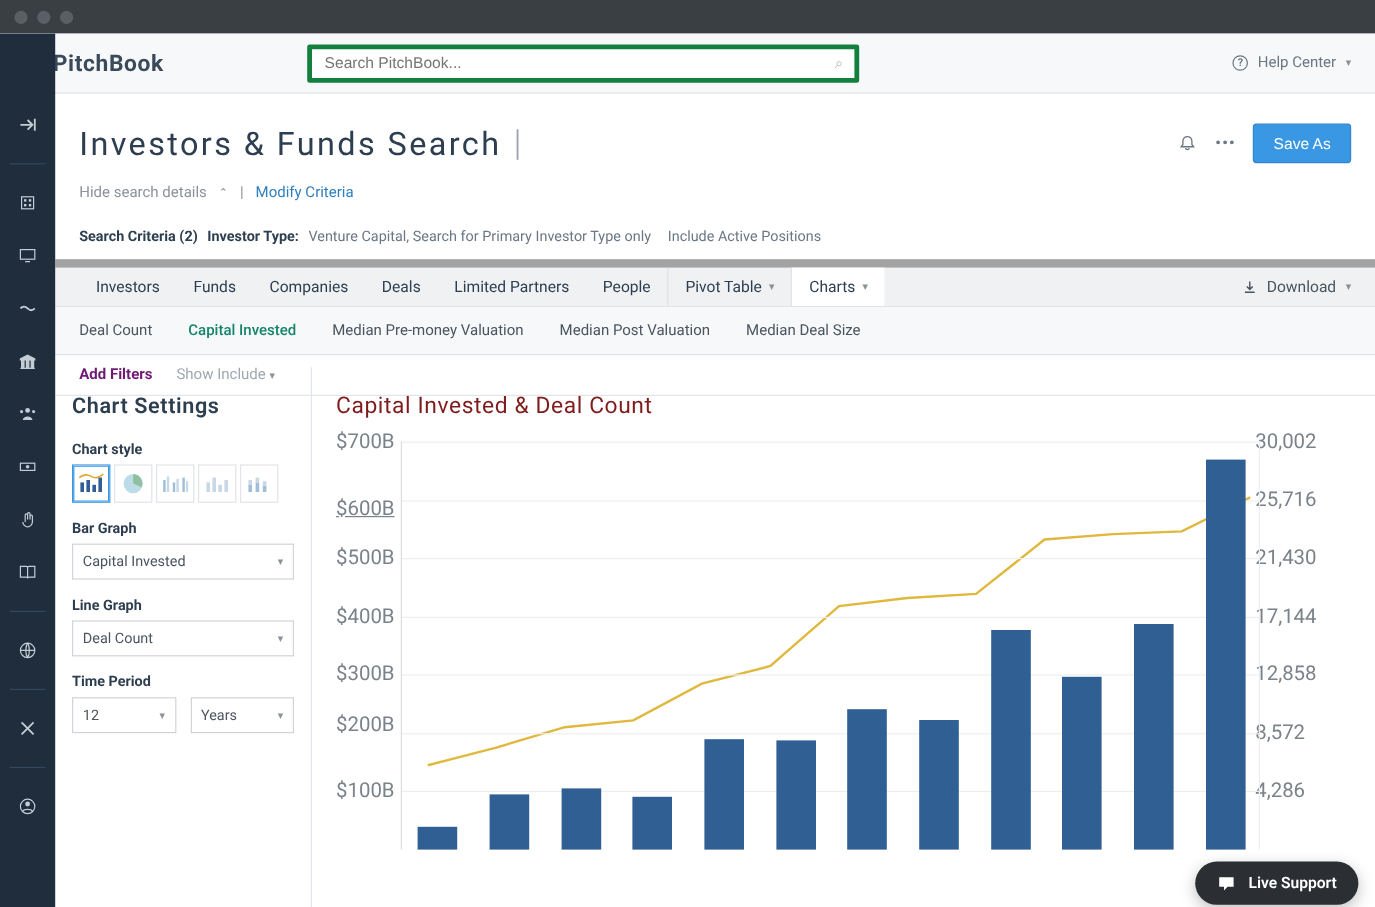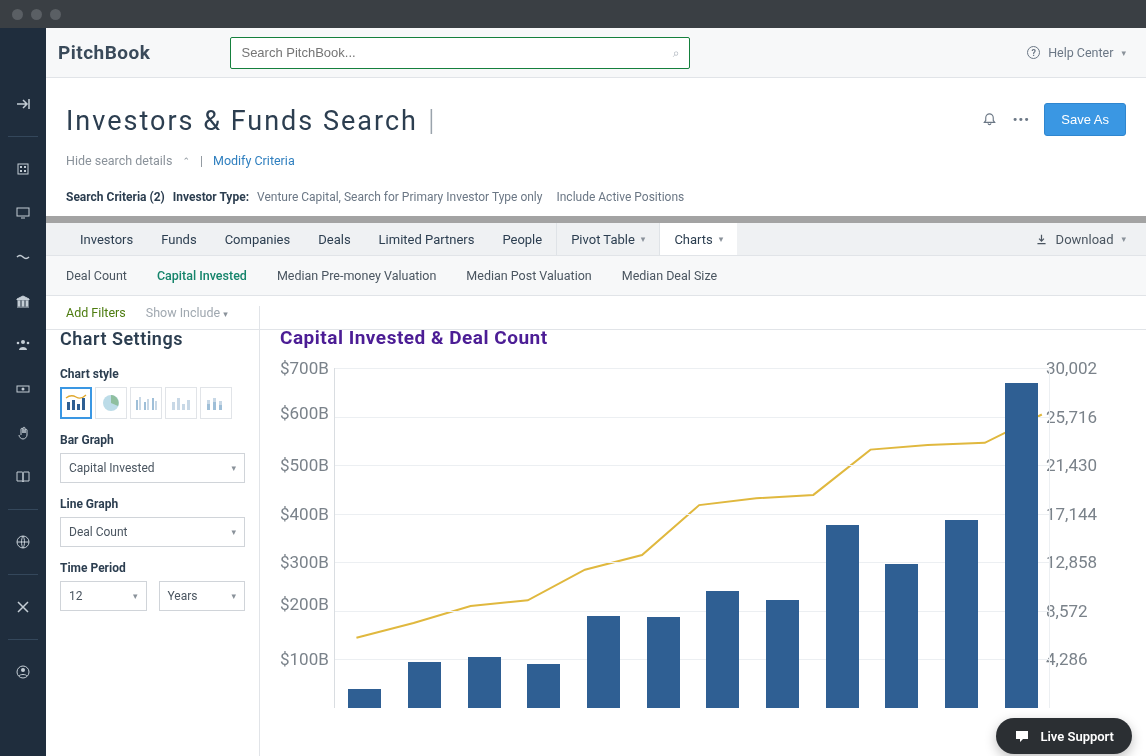--- a/index.html
+++ b/index.html
@@ -4,23 +4,23 @@
 <style>
   * { box-sizing: border-box; margin: 0; padding: 0; }
   body { font-family: -apple-system, BlinkMacSystemFont, "Segoe UI", Roboto, Helvetica, Arial, sans-serif; font-size: 13px; color: #2c3e50; background: #f5f6f7; width: 1146px; height: 756px; overflow: hidden; }
 
   
   .titlebar { height: 28px; background: #3a3f44; display: flex; align-items: center; padding-left: 12px; gap: 8px; }
   .tldot { width: 11px; height: 11px; border-radius: 50%; background: #5a5f64; }
 
   
   .header { position: absolute; left:0; right:0; top:28px; height: 50px; background: #f7f8f9; border-bottom: 1px solid #e1e4e8; display:flex; align-items:center; padding: 0 20px 0 12px; z-index: 5;}
-  .logo { display:flex; align-items:center; gap:22px; color:#3a4a5a; font-weight:700; font-size:19px; letter-spacing:0.5px; margin-left: 6px; }
+  .logo { display:flex; align-items:center; gap:8px; color:#3a4a5a; font-weight:700; font-size:19px; letter-spacing:0.5px; margin-left: 6px; }
   .logo svg { width:18px; height:18px; }
-  .searchbox { margin-left: 80px; width: 460px; height: 32px; border:1px solid #15803d; border-radius:2px; background:#fff; display:flex; align-items:center; padding:0 10px; color:#9aa3ac; }
+  .searchbox { margin-left: 120px; width: 460px; height: 32px; border:4px solid #15803d; border-radius:2px; background:#fff; display:flex; align-items:center; padding:0 10px; color:#9aa3ac; }
   .searchbox input { border:none; outline:none; flex:1; font-size:13px; color:#333; background:transparent; }
   .header-right { margin-left:auto; display:flex; align-items:center; gap:8px; color:#6b7785; font-size:12.5px; }
   .help-icn { width:13px; height:13px; border:1.5px solid #6b7785; border-radius:50%; display:inline-flex; align-items:center; justify-content:center; font-size:9px; font-weight:700;}
   .chev { font-size:9px; color:#8a929a; }
 
   
   .rail { position:absolute; top:28px; bottom:0; left:0; width:46px; background:#1f2d3d; display:flex; flex-direction:column; align-items:center; padding-top:62px; gap:16px; z-index:8;}
   .rail .ritem { color:#b8c2cc; width:46px; height:28px; display:flex; align-items:center; justify-content:center; font-size:14px; cursor:pointer; }
   .rail .rdiv { width: 30px; border-top:1px solid #34475b; height:1px; margin:2px 0;}
   .rail svg { width:16px; height:16px; fill:#c4cdd5; }
@@ -53,38 +53,38 @@
   .tab.active { background:#fff;}
   .tabs .dl { margin-left:auto; padding-right:20px; display:flex; align-items:center; gap:8px; color:#4a5560; cursor:pointer; font-size:13px;}
 
   
   .subtabs { height:40px; background:#f7f8f9; border-bottom:1px solid #e1e4e8; display:flex; align-items:center; padding-left:20px; gap:30px; font-size:12.5px;}
   .subtab { color:#4a5560; cursor:pointer; }
   .subtab.active { color:#15846b; font-weight:500;}
 
   
   .filterrow { height:34px; border-bottom:1px solid #e1e4e8; display:flex; align-items:center; padding-left:20px; gap:20px; font-size:12.5px;}
-  .filterrow .add { color:#4d7c0f; cursor:pointer;}
+  .filterrow .add { color:#701a75; cursor:pointer;font-weight:bold;}
   .filterrow .show { color:#a0a8b0; cursor:pointer;}
 
   
   .content { position:absolute; top:228px; bottom:0; left:0; right:0; display:flex; }
   .settings { width:214px; border-right:1px solid #e1e4e8; padding:22px 14px 14px 14px;}
   .settings h3 { font-size:18px; font-weight:600; color:#2c3e50; letter-spacing:0.5px; margin-bottom:18px;}
   .settings .slabel { font-size:12px; font-weight:700; color:#2c3e50; margin:14px 0 6px 0;}
   .style-row { display:flex; gap:3px;}
   .style-opt { width:32px; height:32px; border:1px solid #e1e4e8; background:#fff; display:flex; align-items:center; justify-content:center; cursor:pointer; }
   .style-opt.active { border:1px solid #3a97e3; box-shadow: 0 0 0 1px #3a97e3 inset; }
   .select { border:1px solid #d0d4d9; background:#fff; height:30px; display:flex; align-items:center; padding:0 8px; font-size:12px; color:#4a5560; position:relative; cursor:pointer;}
   .select .schev { margin-left:auto; font-size:9px; color:#8a929a;}
   .time-row { display:flex; gap:12px;}
   .time-row .select { flex:1;}
 
   .chartarea { flex:1; padding:20px 20px 0 20px; position:relative;}
-  .chart-title { font-size:19px; font-weight:700; color:#4c1d95; letter-spacing:0.5px; margin-bottom:14px;}
+  .chart-title { font-size:19px; font-weight:400; color:#7f1d1d; letter-spacing:0.5px; margin-bottom:14px;}
   .plot { position:relative; height:360px; width:820px;}
   .yaxis-left { position:absolute; left:0; top:0; bottom:0; width:50px;}
   .yaxis-right { position:absolute; right:12px; top:0; bottom:0; width:48px; text-align:right;}
   .ytick { position:absolute; width:100%; font-size:17px; color:#7a828a; transform:translateY(-50%);}
   .ytick.left { text-align:right; padding-right:6px;}
   .ytick.right { text-align:left; padding-left:6px;}
   .plot-inner { position:absolute; left:54px; right:50px; top:5px; bottom:0; border-left:1px solid #d9dde1; border-right:1px solid #eceff2;}
   .grid-line { position:absolute; left:0; right:0; border-top:1px solid #eceff2;}
   .bar { position:absolute; bottom:0; background:#2f5f93; }
   svg.line-overlay { position:absolute; left:0; top:0; width:100%; height:100%; overflow:visible;}
@@ -355,21 +355,21 @@
             <span class="schev">▾</span>
           </div>
       </div>
     </div>
 
     <div class="chartarea">
       <div class="chart-title">Capital Invested &amp; Deal Count</div>
       <div class="plot" id="plot">
         <div class="yaxis-left" id="ylab-left">
             <div class="ytick left" style="top: 5px;">$700B</div>
-            <div class="ytick left" style="top: 50px;">$600B</div>
+            <div class="ytick left" style="top: 61px; text-decoration: underline;">$600B</div>
             <div class="ytick left" style="top: 102.143px;">$500B</div>
             <div class="ytick left" style="top: 150.714px;">$400B</div>
             <div class="ytick left" style="top: 199.286px;">$300B</div>
             <div class="ytick left" style="top: 241px;">$200B</div>
             <div class="ytick left" style="top: 296.429px;">$100B</div>
           </div>
         <div class="yaxis-right" id="ylab-right">
             <div class="ytick right" style="top: 5px;">30,002</div>
             <div class="ytick right" style="top: 53.5714px;">25,716</div>
             <div class="ytick right" style="top: 102.143px;">21,430</div>

